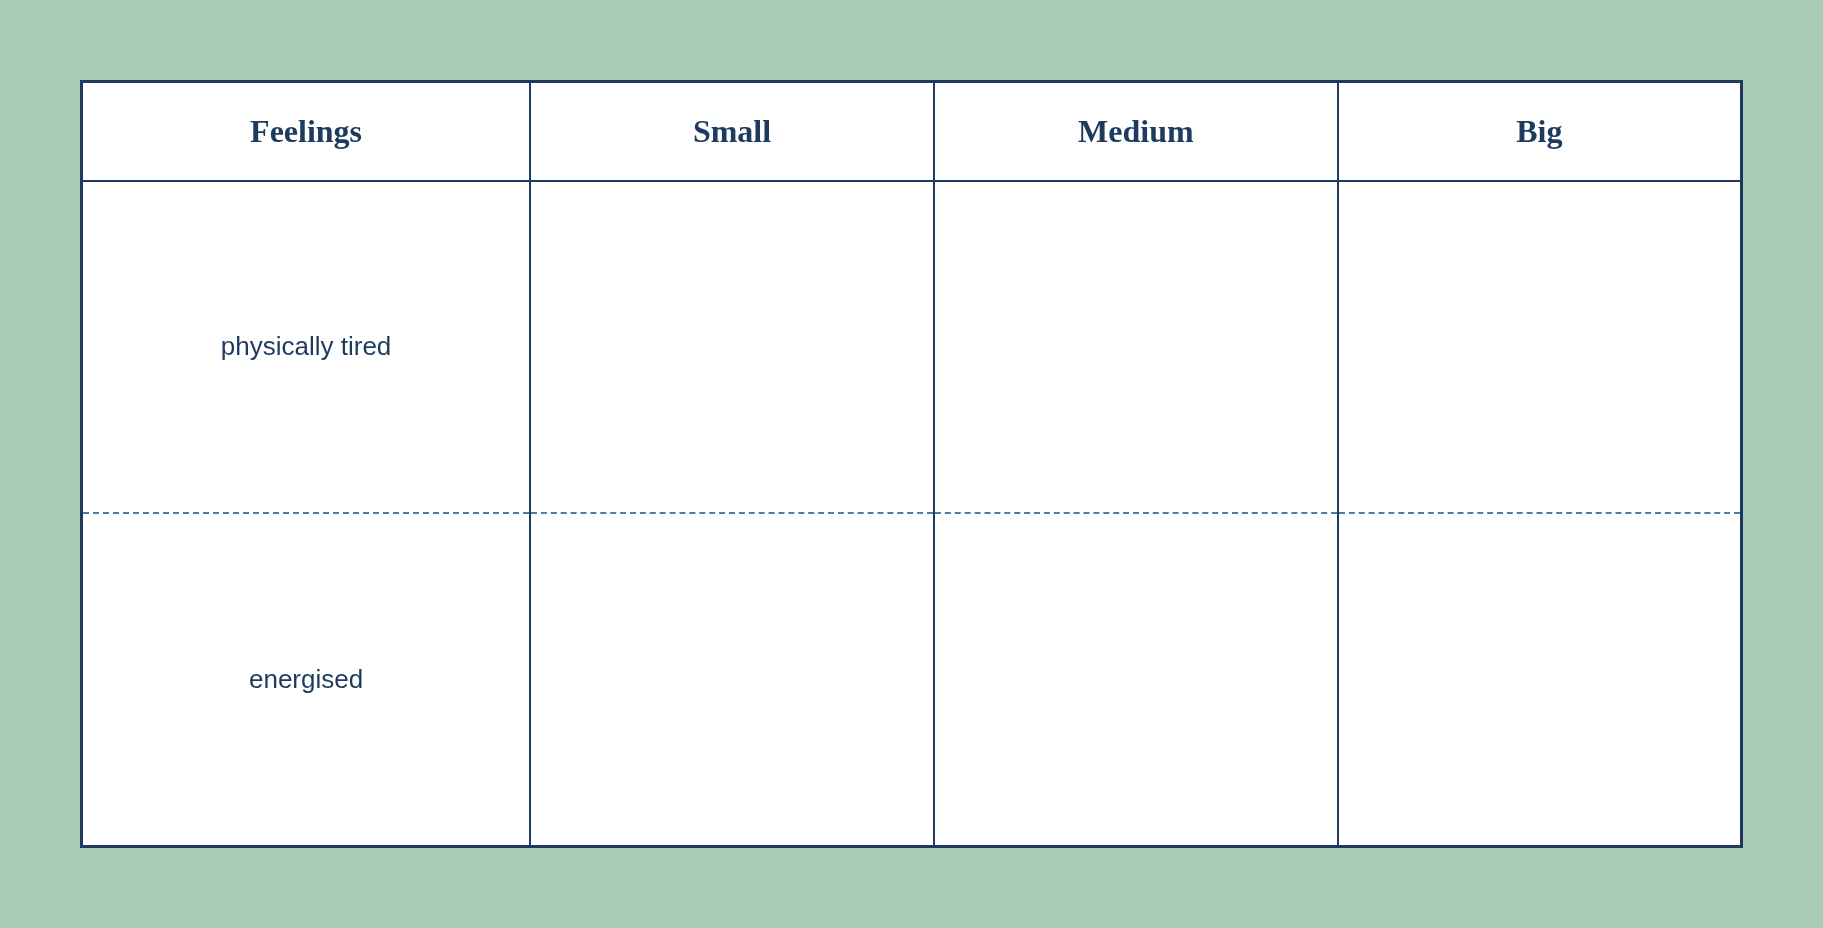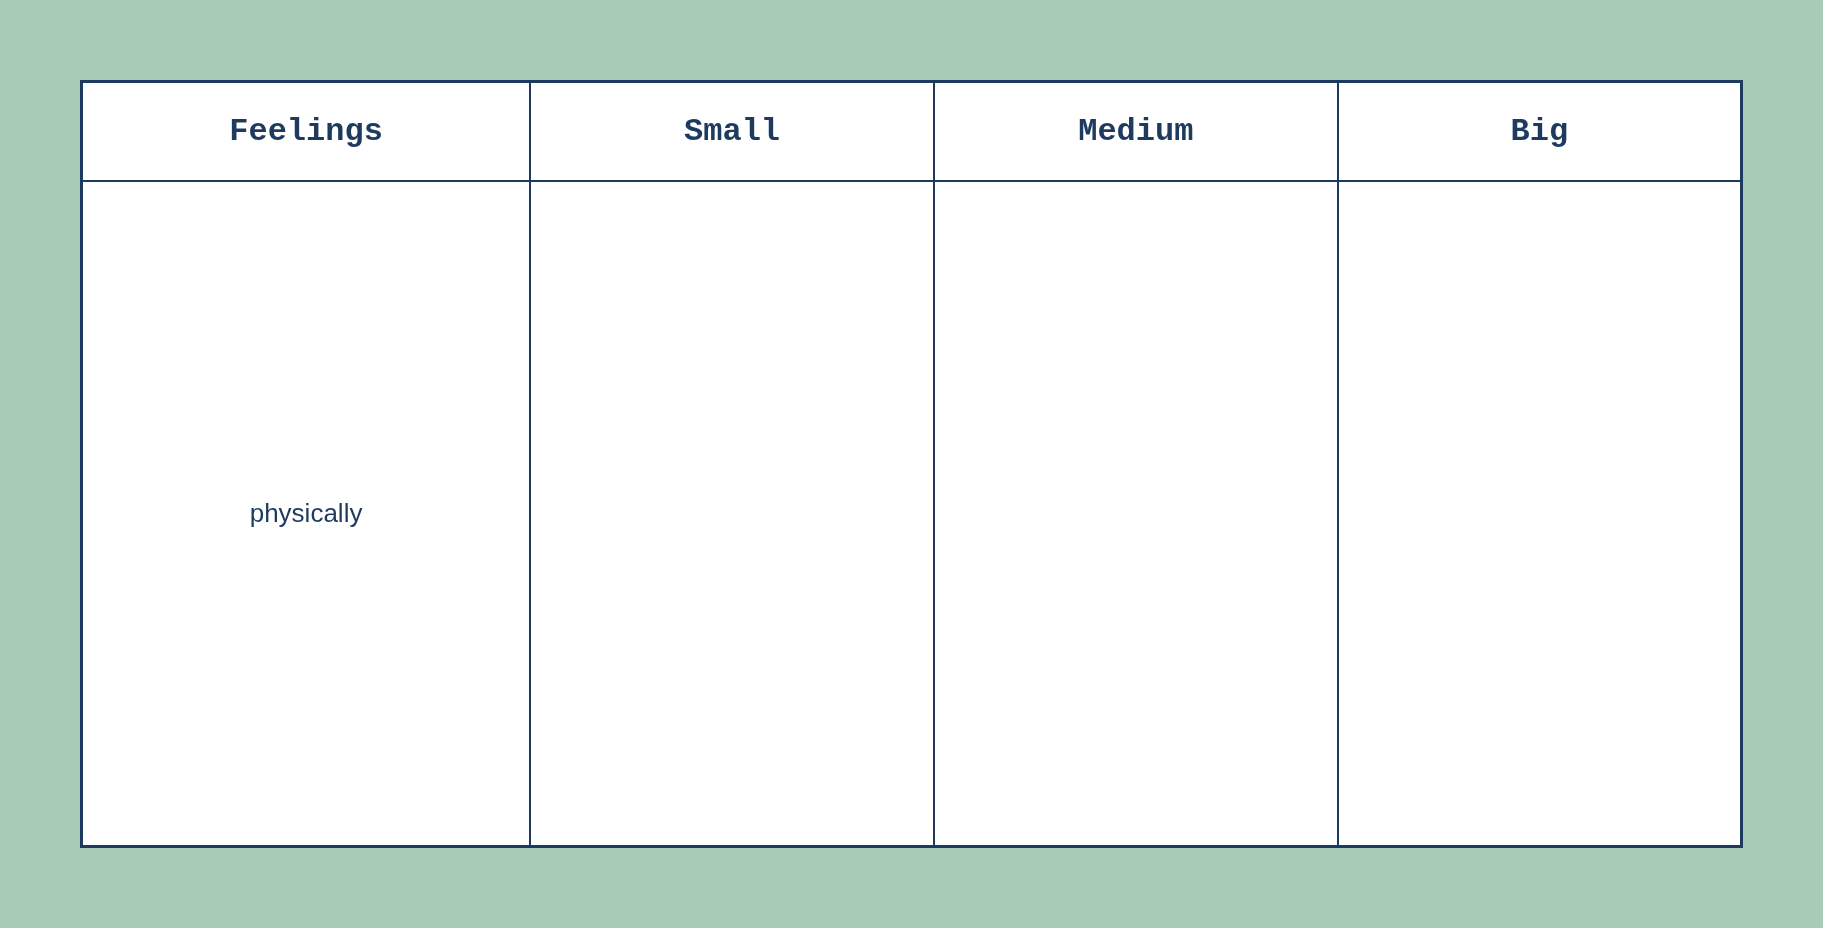--- a/index.html
+++ b/index.html
@@ -37,21 +37,21 @@
     }
 
     .feelings-table th {
       border: 2.5px solid #1e3a5f;
       padding: 30px 20px;
       text-align: center;
       font-size: 32px;
       font-weight: 700;
       color: #1e3a5f;
       background-color: #ffffff;
-      font-family: Liberation Mono, monospace;
+      font-family: Liberation Serif, serif;
       vertical-align: middle;
     }
 
     .feelings-table td {
       border-left: 2.5px solid #1e3a5f;
       border-right: 2.5px solid #1e3a5f;
       padding: 30px 20px;
       text-align: center;
       font-size: 26px;
       color: #1e3a5f;
@@ -92,21 +92,27 @@
   <table class="feelings-table">
     <thead>
       <tr>
         <th class="feelings-col">Feelings</th>
         <th class="size-col">Small</th>
         <th class="size-col">Medium</th>
         <th class="size-col">Big</th>
       </tr>
     </thead>
     <tbody>
+      <tr class="solid-top">
+        <td>physically tired</td>
+        <td></td>
+        <td></td>
+        <td></td>
+      </tr>
       <tr class="dashed-top">
-        <td>physically</td>
+        <td>energised</td>
         <td></td>
         <td></td>
         <td></td>
       </tr>
     </tbody>
   </table>
 </div>
 
 </body></html>

